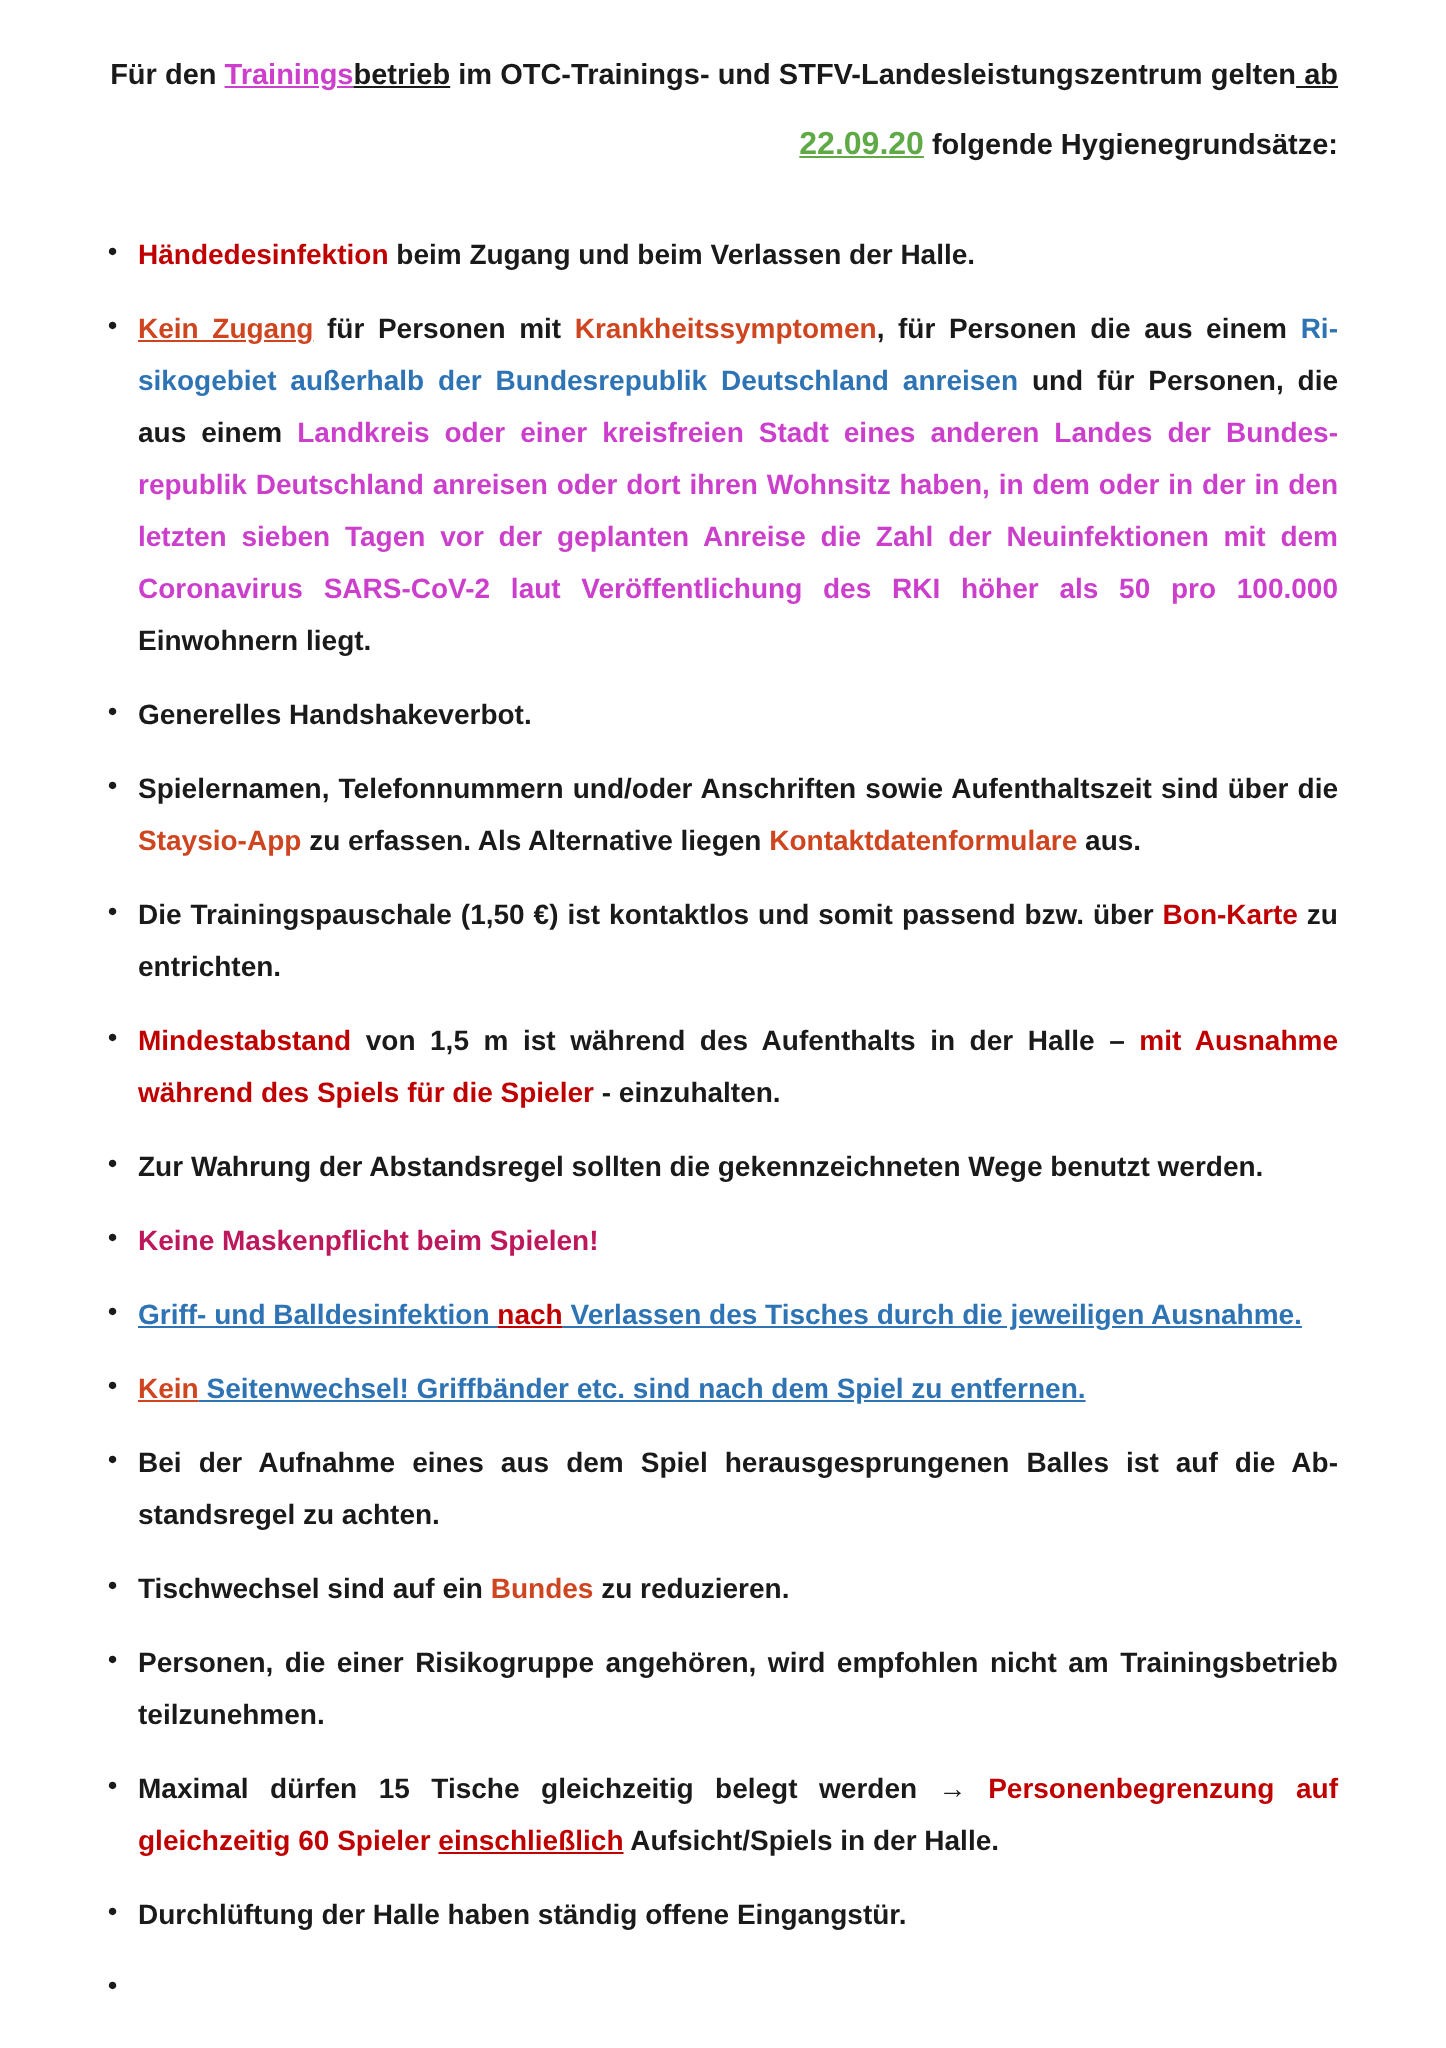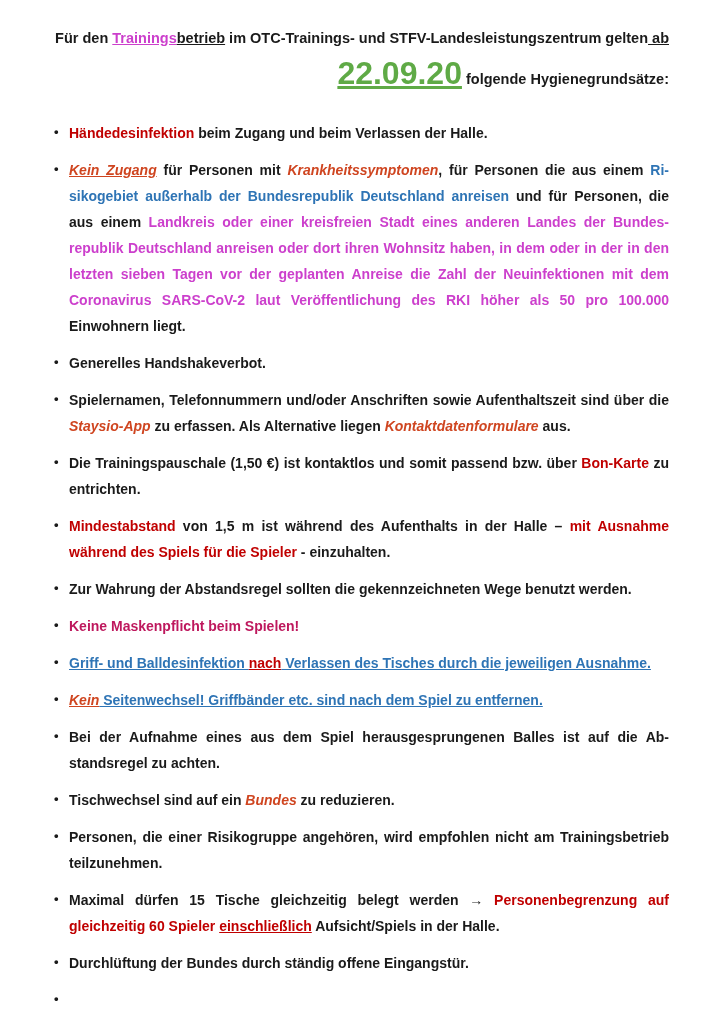--- a/index.html
+++ b/index.html
@@ -48,27 +48,27 @@
   .dot {
     position: absolute;
     left: 0;
     top: -1px;
     font-size: 13px;
     color: #1a1a1a;
   }
   
   .c-black  { color: #1a1a1a; }
   .c-red    { color: #c00000; }
-  .c-orangered { color: #cf4520; font-style: italic; }
+  .c-orangered { color: #cf4520; }
   .c-magenta { color: #cc3fcc; }
   .c-blue   { color: #2e74b5; }
   .c-green  { color: #be185d; }
   .c-brightgreen { color: #5faa46; }
   .u { text-decoration: underline; }
-  .big { font-size: 32px; }
+  .big { font-size: 16px; }
 </style>
 </head>
 <body>
 
 <div class="page">
   <div class="title">
     <div class="title-line-1"><span class="seg c-black">Für den </span><span class="seg c-magenta u">Trainings</span><span class="seg c-black u">betrieb</span><span class="seg c-black"> im OTC-Trainings- und STFV-Landesleistungszentrum gelten</span><span class="seg c-black u"> ab</span></div>
     <div class="title-line-2"><span class="seg c-brightgreen u big">22.09.20</span><span class="seg c-black"> folgende Hygienegrundsätze:</span></div>
   </div>
   <ul class="rules-list">
@@ -79,17 +79,17 @@
       <li class="rule-item"><span class="dot">•</span><span class="seg c-black">Die Trainingspauschale (1,50 €) ist kontaktlos und somit passend bzw. über </span><span class="seg c-red">Bon-Karte</span><span class="seg c-black"> zu entrichten.</span></li>
       <li class="rule-item"><span class="dot">•</span><span class="seg c-red">Mindestabstand</span><span class="seg c-black"> von 1,5 m ist während des Aufenthalts in der Halle – </span><span class="seg c-red">mit Ausnahme während des Spiels für die Spieler</span><span class="seg c-black"> - einzuhalten.</span></li>
       <li class="rule-item"><span class="dot">•</span><span class="seg c-black">Zur Wahrung der Abstandsregel sollten die gekennzeichneten Wege benutzt werden.</span></li>
       <li class="rule-item"><span class="dot">•</span><span class="seg c-green">Keine Maskenpflicht beim Spielen!</span></li>
       <li class="rule-item"><span class="dot">•</span><span class="seg c-blue u">Griff- und Balldesinfektion </span><span class="seg c-red u">nach</span><span class="seg c-blue u"> Verlassen des Tisches durch die jeweiligen Ausnahme.</span></li>
       <li class="rule-item"><span class="dot">•</span><span class="seg c-orangered u">Kein</span><span class="seg c-blue u"> Seitenwechsel! Griffbänder etc. sind nach dem Spiel zu entfernen.</span></li>
       <li class="rule-item"><span class="dot">•</span><span class="seg c-black">Bei der Aufnahme eines aus dem Spiel herausgesprungenen Balles ist auf die Ab­standsregel zu achten.</span></li>
       <li class="rule-item"><span class="dot">•</span><span class="seg c-black">Tischwechsel sind auf ein </span><span class="seg c-orangered">Bundes</span><span class="seg c-black"> zu reduzieren.</span></li>
       <li class="rule-item"><span class="dot">•</span><span class="seg c-black">Personen, die einer Risikogruppe angehören, wird empfohlen nicht am Trainingsbe­trieb teilzunehmen.</span></li>
       <li class="rule-item"><span class="dot">•</span><span class="seg c-black">Maximal dürfen 15 Tische gleichzeitig belegt werden → </span><span class="seg c-red">Personenbegrenzung auf gleichzeitig 60 Spieler </span><span class="seg c-red u">einschließlich</span><span class="seg c-black"> Aufsicht/Spiels in der Halle.</span></li>
-      <li class="rule-item"><span class="dot">•</span><span class="seg c-black">Durchlüftung der Bundes durch ständig offene Eingangstür.</span></li>
+      <li class="rule-item"><span class="dot">•</span><span class="seg c-black">Durchlüftung der Halle haben ständig offene Eingangstür.</span></li>
       <li class="rule-item"><span class="dot">•</span></li>
     </ul>
 
 </div>
 
 </body></html>

